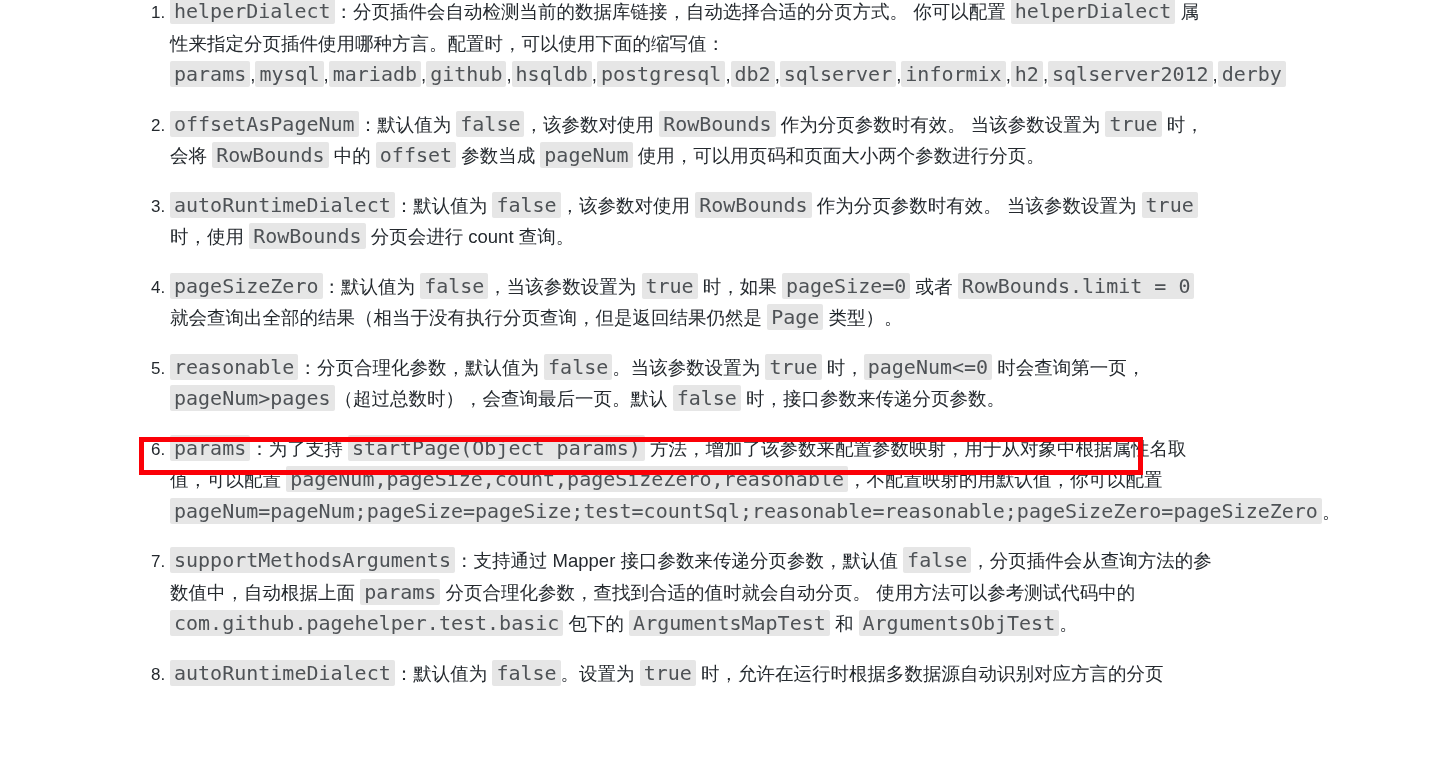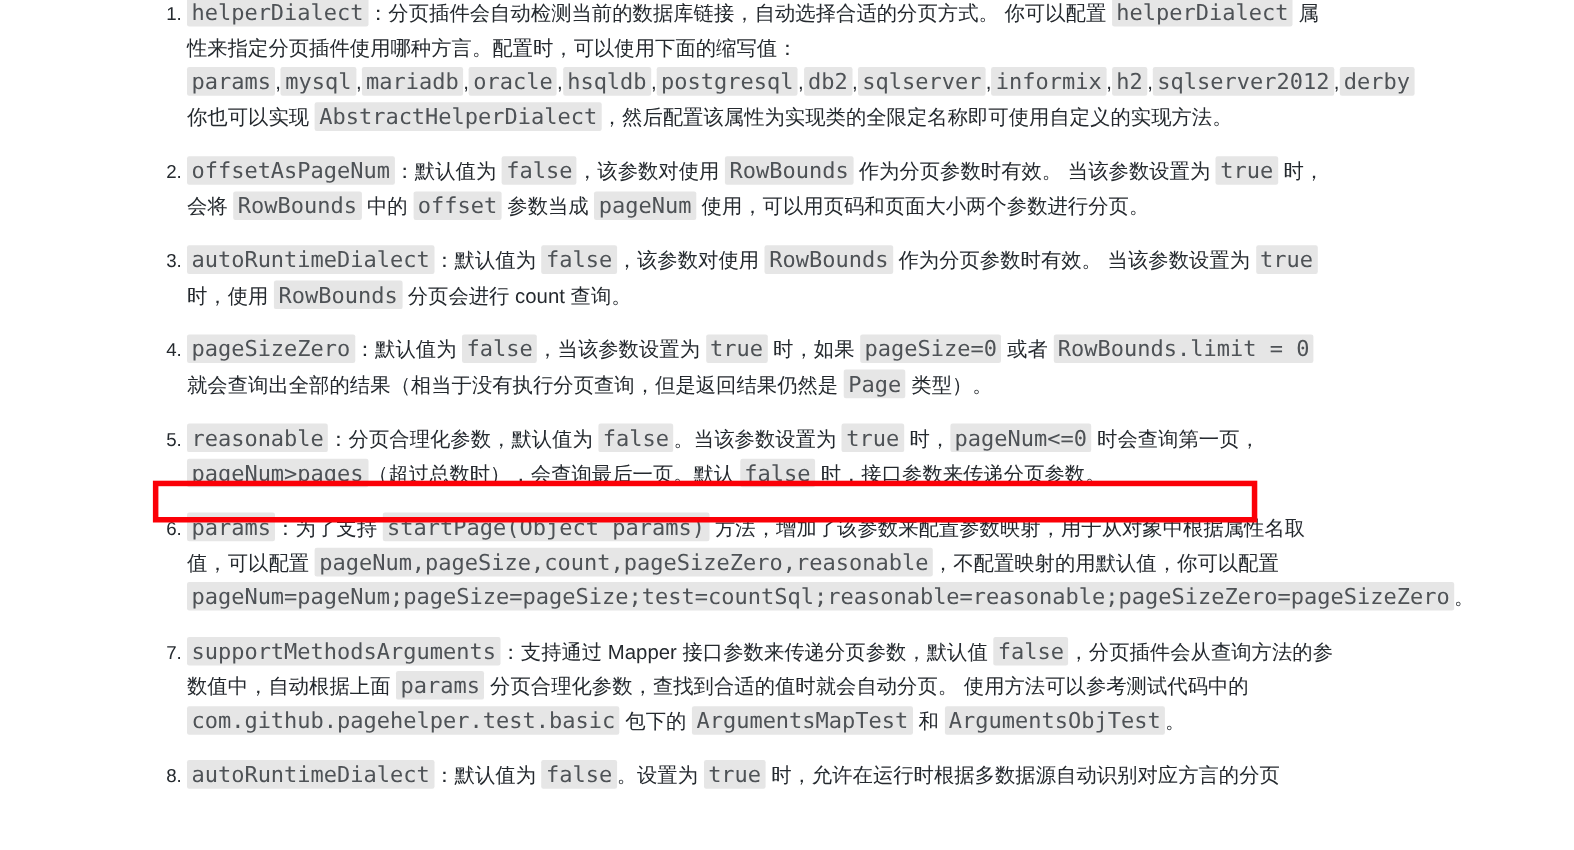--- a/index.html
+++ b/index.html
@@ -69,22 +69,21 @@
 </style>
 </head>
 <body>
 
 <div id="doc">
 
   <ol class="opts">
 
     <li>
       <code>helperDialect</code><span>：分页插件会自动检测当前的数据库链接，自动选择合适的分页方式。 你可以配置 </span><code>helperDialect</code><span> 属性来指定分页插件使用哪种方言。配置时，可以使用下面的缩写值：</span>
-      <span class="sub"><code>params</code>,<code>mysql</code>,<code>mariadb</code>,<code>oracle</code>,<code>hsqldb</code>,<code>postgresql</code>,<code>db2</code>,<code>sqlserver</code>,<code>informix</code>,<code>h2</code>,<code>sqlserver2012</code>,<code>derby</code></span>
-      <span class="sub"><span>你也可以实现 </span><code>AbstractHelperDialect</code><span>，然后配置该属性为实现类的全限定名称即可使用自定义的实现方法。</span></span>
+      <span class="sub"><code>params</code>,<code>mysql</code>,<code>mariadb</code>,<code>github</code>,<code>hsqldb</code>,<code>postgresql</code>,<code>db2</code>,<code>sqlserver</code>,<code>informix</code>,<code>h2</code>,<code>sqlserver2012</code>,<code>derby</code></span>
     </li>
 
     <li>
       <code>offsetAsPageNum</code><span>：默认值为 </span><code>false</code><span>，该参数对使用 </span><code>RowBounds</code><span> 作为分页参数时有效。 当该参数设置为 </span><code>true</code><span> 时，会将 </span><code>RowBounds</code><span> 中的 </span><code>offset</code><span> 参数当成 </span><code>pageNum</code><span> 使用，可以用页码和页面大小两个参数进行分页。</span>
     </li>
 
     <li>
       <code>autoRuntimeDialect</code><span>：默认值为 </span><code>false</code><span>，该参数对使用 </span><code>RowBounds</code><span> 作为分页参数时有效。 当该参数设置为 </span><code>true</code><span> 时，使用 </span><code>RowBounds</code><span> 分页会进行 count 查询。</span>
     </li>
 

